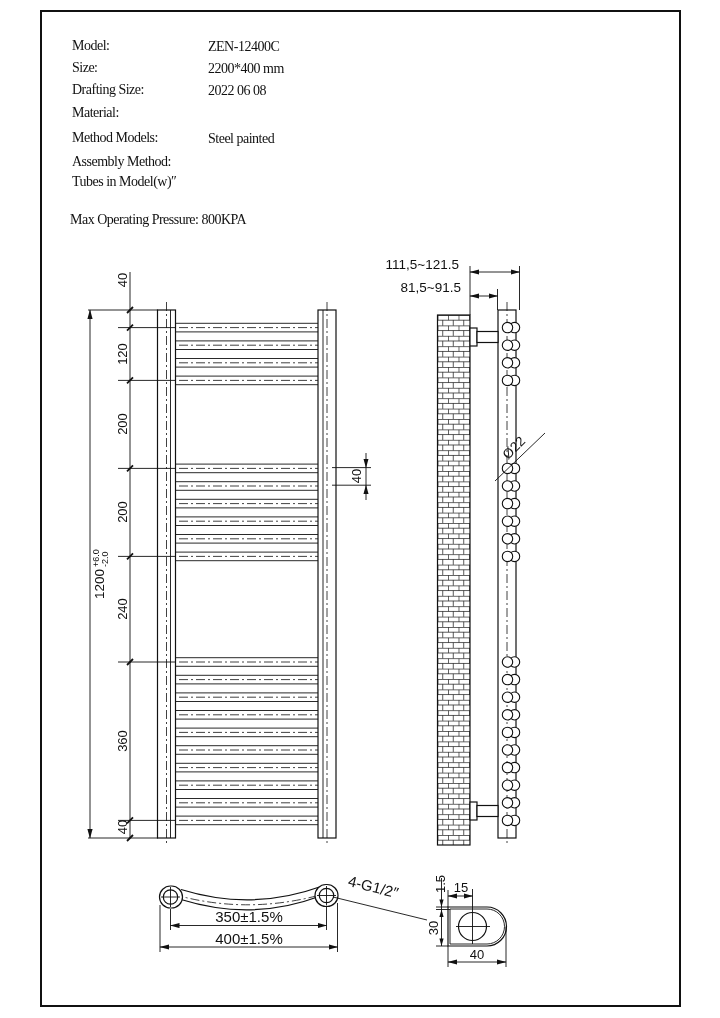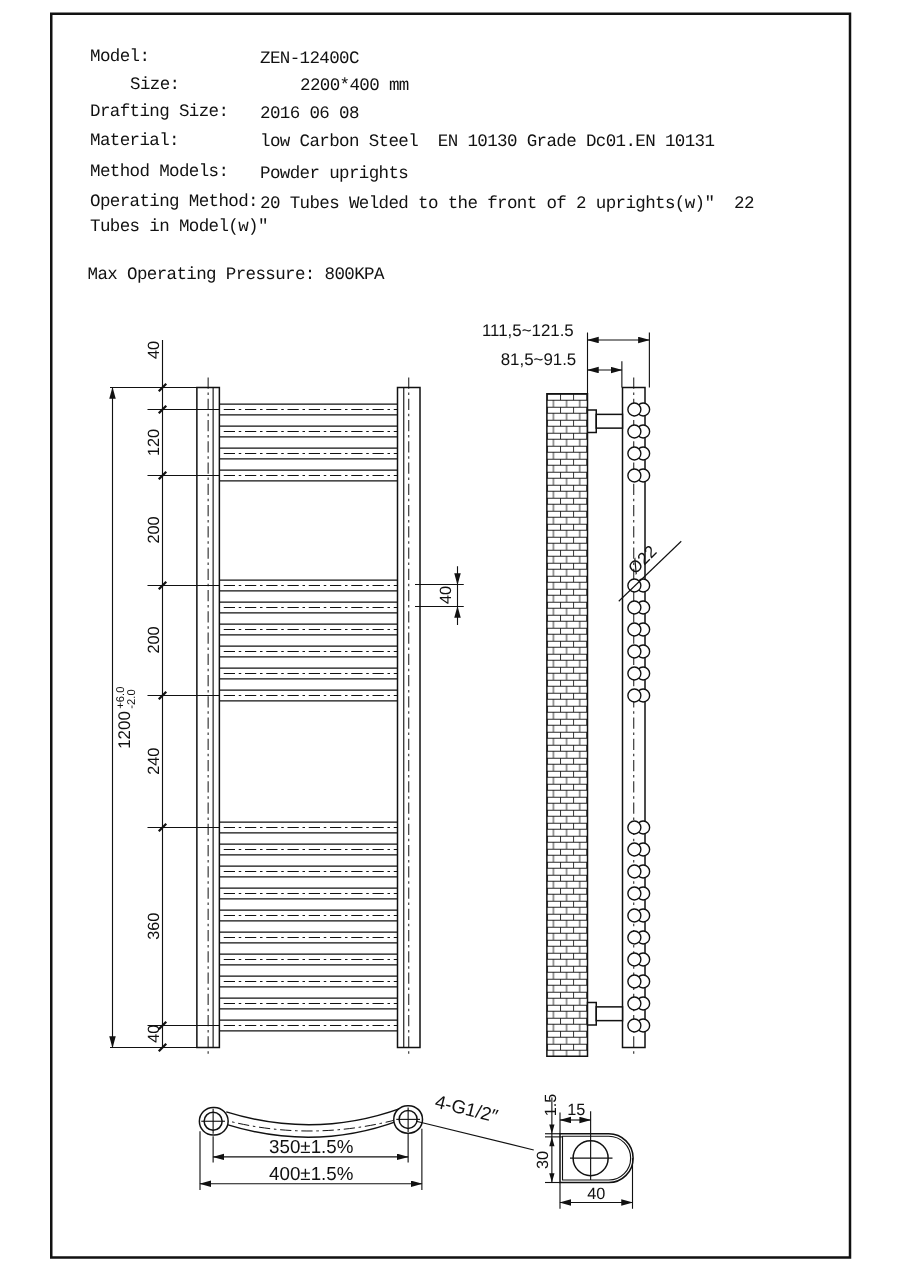--- a/index.html
+++ b/index.html
@@ -1,19 +1,19 @@
 <!DOCTYPE html>
 <html><head>
 <meta charset="utf-8">
 <style>
   html,body{margin:0;padding:0;background:#fff;}
   #page{position:relative;width:720px;height:1018px;background:#fff;overflow:hidden;
         font-family:"Liberation Sans", sans-serif;color:#111;}
   #frame{position:absolute;left:40px;top:10px;width:637px;height:993px;border:2px solid #111;}
-  .spec-row{position:absolute;white-space:pre;font-family:Liberation Mono, monospace;
+  .spec-row{position:absolute;white-space:pre;font-family:Liberation Serif, serif;
             font-size:14px;letter-spacing:-0.5px;color:#111;}
   .spec-label{position:absolute;left:0;top:0;white-space:pre;}
   .spec-value{position:absolute;left:136px;top:1px;white-space:pre;}
   svg{position:absolute;left:0;top:0;}
   .ln{stroke:#111;stroke-width:1.2;fill:none;}
   .tn{stroke:#111;stroke-width:0.9;fill:none;}
   .cl{stroke:#111;stroke-width:0.8;fill:none;stroke-dasharray:9 3 2 3;}
   .wh{fill:#fff;stroke:#111;stroke-width:1.2;}
   .dimtxt{font-family:"Liberation Sans", sans-serif;font-size:13px;fill:#111;}
   .dimtxt2{font-family:"Liberation Sans", sans-serif;font-size:13.5px;fill:#111;}
@@ -24,39 +24,37 @@
 <body>
 
 <div id="page">
   <div id="frame"></div>
 
   <div>
     <div class="spec-row" style="left:72px;top:38px;width:560px;">
       <span class="spec-label">Model:</span>
       <span class="spec-value">ZEN-12400C</span>
     </div>
-    <div class="spec-row" style="left:72px;top:60px;width:560px;margin-left:32px;">
+    <div class="spec-row" style="left:72px;top:60px;width:560px;">
       <span class="spec-label">Size:</span>
       <span class="spec-value">2200*400 mm</span>
     </div>
     <div class="spec-row" style="left:72px;top:82px;width:560px;">
       <span class="spec-label">Drafting Size:</span>
-      <span class="spec-value">2016 06 08</span>
+      <span class="spec-value">2022 06 08</span>
     </div>
     <div class="spec-row" style="left:72px;top:105px;width:600px;">
       <span class="spec-label">Material:</span>
-      <span class="spec-value">low Carbon Steel  EN 10130 Grade Dc01.EN 10131</span>
     </div>
     <div class="spec-row" style="left:72px;top:130px;width:560px;">
       <span class="spec-label">Method Models:</span>
-      <span class="spec-value">Powder uprights</span>
+      <span class="spec-value">Steel painted</span>
     </div>
     <div class="spec-row" style="left:72px;top:154px;width:600px;">
-      <span class="spec-label">Operating Method:</span>
-      <span class="spec-value">20 Tubes Welded to the front of 2 uprights(w)″  22</span>
+      <span class="spec-label">Assembly Method:</span>
     </div>
     <div class="spec-row" style="left:72px;top:174px;">Tubes in Model(w)″</div>
     <div class="spec-row" style="left:70px;top:212px;">Max Operating Pressure: 800KPA</div>
   </div>
 
   <svg width="720" height="1018" viewBox="0 0 720 1018">
     <defs>
       <marker id="ah" markerUnits="userSpaceOnUse" markerWidth="10" markerHeight="6" refX="9" refY="2.6" orient="auto-start-reverse">
         <path d="M0,0 L9.5,2.6 L0,5.2 Z" fill="#111"></path>
       </marker>

